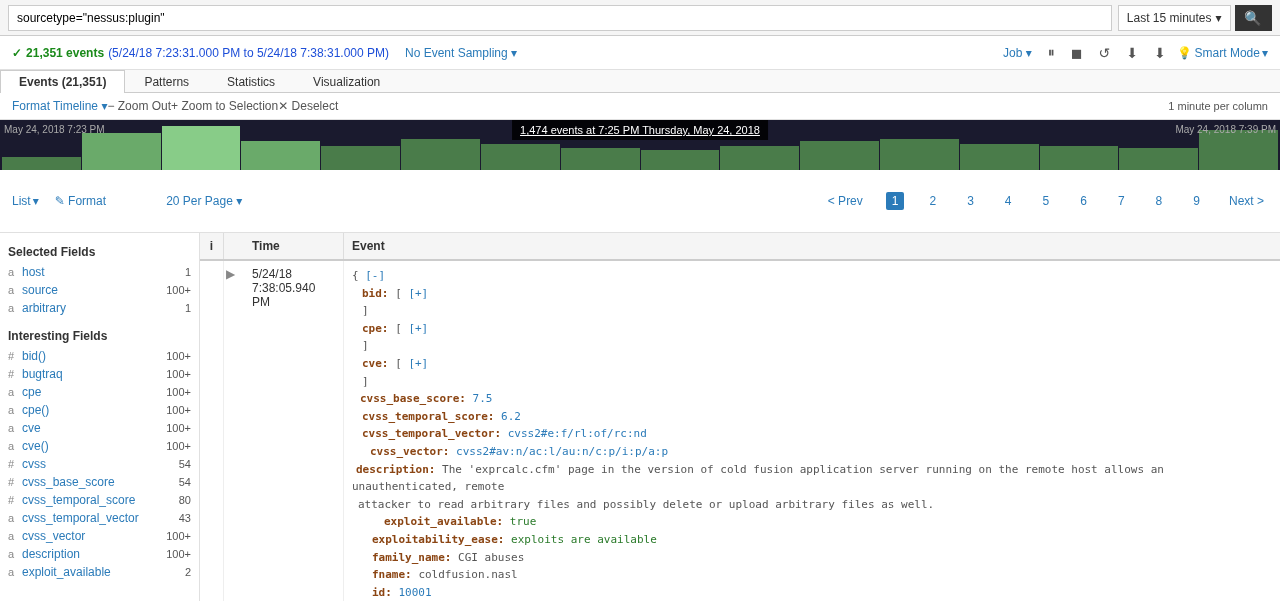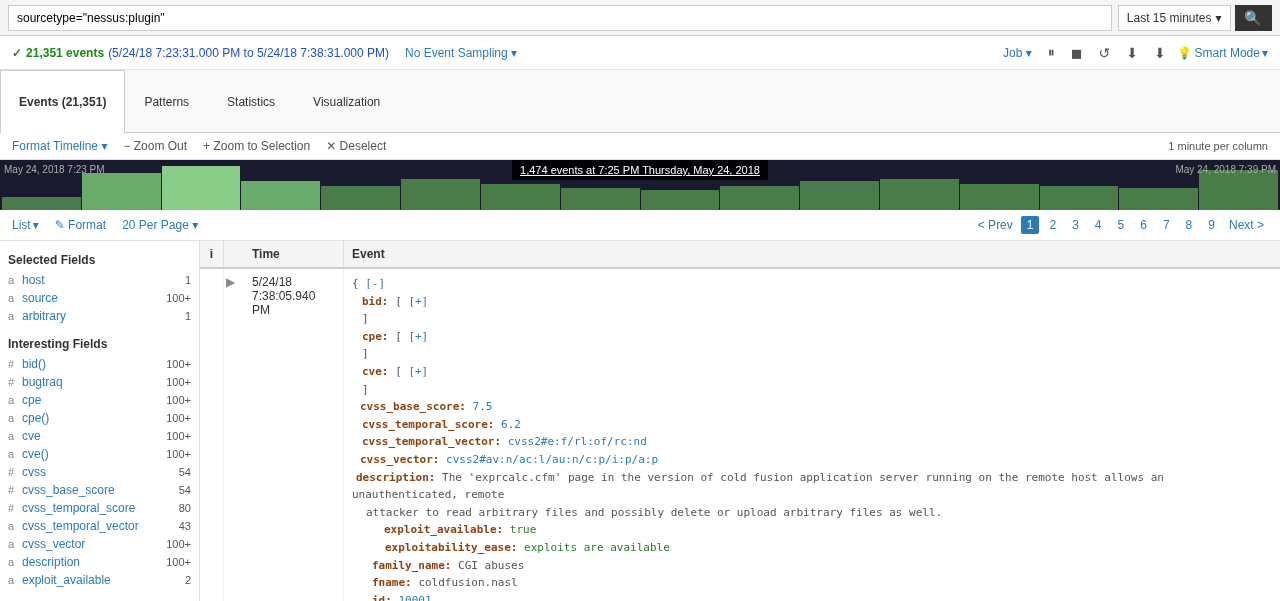--- a/index.html
+++ b/index.html
@@ -99,21 +99,21 @@
       padding: 2px 4px;
     }
 
     
     .tabs {
       display: flex;
       border-bottom: 1px solid #ccc;
       background: #f9f9f9;
     }
     .tab {
-      padding: 24px 18px;
+      padding: 4px 18px;
       cursor: pointer;
       font-size: 12px;
       color: #333;
       border: 1px solid transparent;
       border-bottom: none;
       margin-bottom: -1px;
     }
     .tab.active {
       background: #fff;
       border-color: #ccc;
@@ -121,21 +121,21 @@
       font-weight: bold;
     }
 
     
     .timeline-controls {
       display: flex;
       align-items: center;
       padding: 6px 12px;
       border-bottom: 1px solid #e0e0e0;
       font-size: 12px;
-      gap: 16px;
+      gap: 0;
       justify-content: center;
     }
     .timeline-link {
       color: #2b7bb9;
       cursor: pointer;
       text-decoration: none;
     }
     .zoom-out { color: #555; cursor: pointer; }
     .zoom-selection { color: #555; cursor: pointer; }
     .deselect { color: #555; cursor: pointer; }
@@ -202,21 +202,21 @@
       background: #4a7c4a;
       min-height: 2px;
     }
     .bar.highlight { background: #6aaa6a; }
     .bar.selected { background: #88cc88; }
 
     
     .list-controls {
       display: flex;
       align-items: center;
-      padding: 6px 12px;
+      padding: 22px 12px;
       border-bottom: 1px solid #e0e0e0;
       font-size: 12px;
       gap: 16px;
       justify-content: center;
     }
     .list-btn {
       color: #2b7bb9;
       cursor: pointer;
       background: none;
       border: none;
@@ -231,26 +231,27 @@
       background: none;
       border: none;
       font-size: 12px;
     }
     .per-page-btn {
       color: #2b7bb9;
       cursor: pointer;
       background: none;
       border: none;
       font-size: 12px;
+      margin-left: 44px;
     }
     .pagination {
       margin-left: auto;
       display: flex;
       align-items: center;
-      gap: 4px;
+      gap: 19px;
     }
     .page-btn {
       color: #2b7bb9;
       cursor: pointer;
       background: none;
       border: none;
       font-size: 12px;
       padding: 2px 4px;
     }
     .page-num {
@@ -633,25 +634,25 @@
         <span class="ev-bracket">{ </span><span class="ev-bracket-link">[-]</span><br>
         <span style="margin-left:10px" class="ev-key">bid:</span> <span class="ev-bracket">[ </span><span class="ev-bracket-link">[+]</span><br>
         <span style="margin-left:10px" class="ev-bracket">]</span><br>
         <span style="margin-left:10px" class="ev-key">cpe:</span> <span class="ev-bracket">[ </span><span class="ev-bracket-link">[+]</span><br>
         <span style="margin-left:10px" class="ev-bracket">]</span><br>
         <span style="margin-left:10px" class="ev-key">cve:</span> <span class="ev-bracket">[ </span><span class="ev-bracket-link">[+]</span><br>
         <span style="margin-left:10px" class="ev-bracket">]</span><br>
         <span style="margin-left:8px" class="ev-key">cvss_base_score:</span> <span class="ev-val-num">7.5</span><br>
         <span style="margin-left:10px" class="ev-key">cvss_temporal_score:</span> <span class="ev-val-num">6.2</span><br>
         <span style="margin-left:10px" class="ev-key">cvss_temporal_vector:</span> <span class="ev-val-blue">cvss2#e:f/rl:of/rc:nd</span><br>
-        <span style="margin-left:8px" class="ev-key">cvss_vector:</span> <span class="ev-val-blue">cvss2#av:n/ac:l/au:n/c:p/i:p/a:p</span><br>
+        <span style="margin-left:18px" class="ev-key">cvss_vector:</span> <span class="ev-val-blue">cvss2#av:n/ac:l/au:n/c:p/i:p/a:p</span><br>
         <span style="margin-left:4px" class="ev-key">description:</span> <span class="ev-desc">The 'exprcalc.cfm' page in the version of cold fusion application server running on the remote host allows an unauthenticated, remote</span><br>
-        <span style="margin-left:14px" class="ev-desc">attacker to read arbitrary files and possibly delete or upload arbitrary files as well.</span><br>
+        <span style="margin-left:6px" class="ev-desc">attacker to read arbitrary files and possibly delete or upload arbitrary files as well.</span><br>
         <span style="margin-left:32px" class="ev-key">exploit_available:</span> <span class="ev-val-green">true</span><br>
-        <span style="margin-left:33px" class="ev-key">exploitability_ease:</span> <span class="ev-val-green">exploits are available</span><br>
+        <span style="margin-left:20px" class="ev-key">exploitability_ease:</span> <span class="ev-val-green">exploits are available</span><br>
         <span style="margin-left:20px" class="ev-key">family_name:</span> <span class="ev-val-text">CGI abuses</span><br>
         <span style="margin-left:20px" class="ev-key">fname:</span> <span class="ev-val-text">coldfusion.nasl</span><br>
         <span style="margin-left:20px" class="ev-key">id:</span> <span class="ev-val-num">10001</span><br>
          <br>
         <br>
          <br>
          <br>
          <br>
          <br>
          <br>

